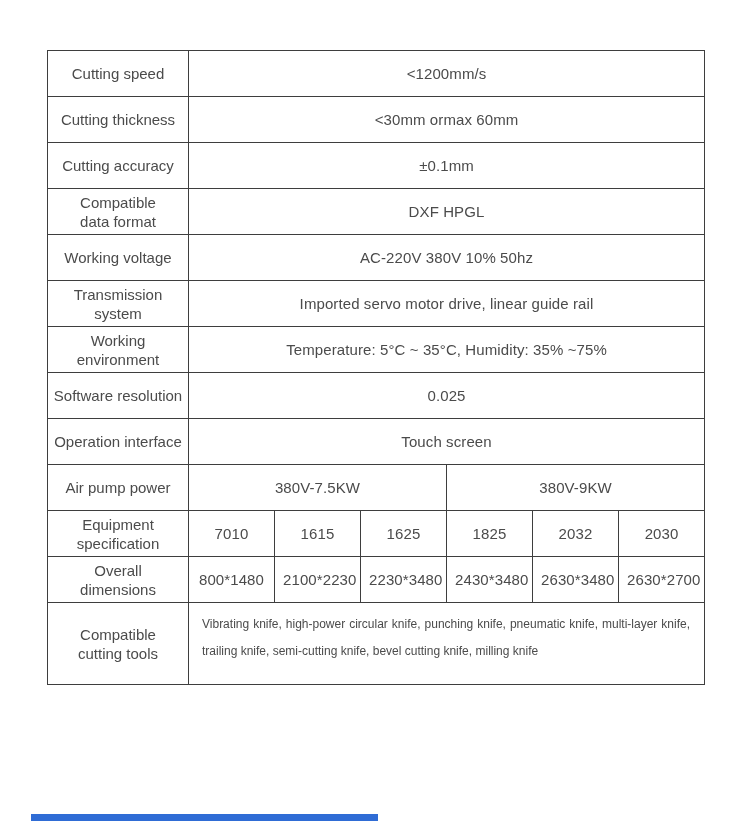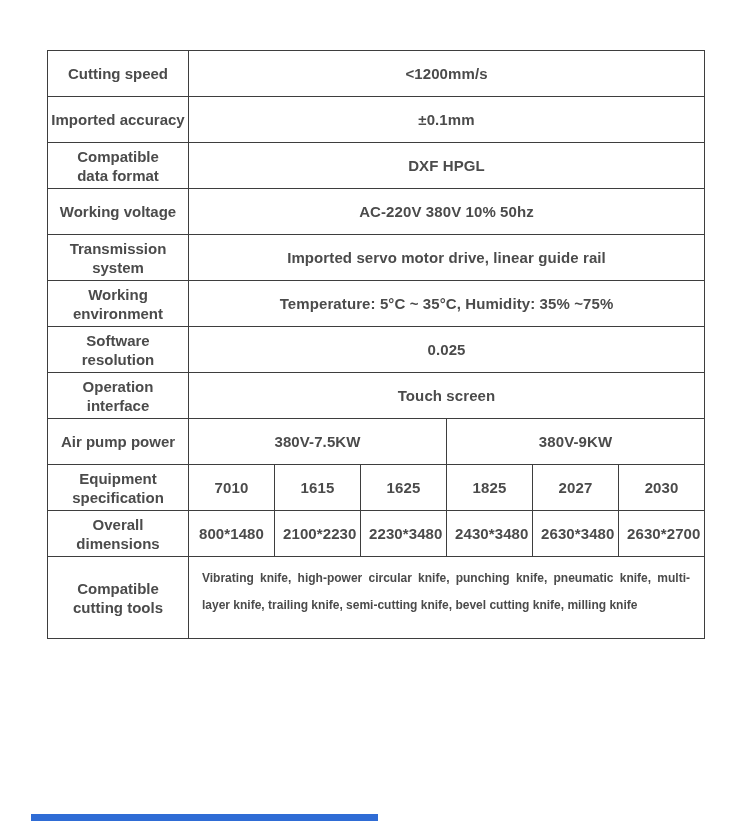--- a/index.html
+++ b/index.html
@@ -14,21 +14,20 @@
     width: 750px; height: 821px;
     background: var(--page-bg);
     font-family: "Liberation Sans", "DejaVu Sans", sans-serif;
     color: var(--text-color);
   }
   .canvas {
     position: relative;
     width: 750px; height: 821px;
     background: var(--page-bg);
     overflow: hidden;
-    font-weight: bold;
   }
   table.spec-table {
     position: absolute;
     left: 47px; top: 50px;
     width: 657px;
     border-collapse: collapse;
     table-layout: fixed;
   }
   td {
     border: 1px solid var(--border-color);
@@ -76,21 +75,28 @@
     <tbody>
       <tr class="row">
         <td class="label">
             <span>Cutting speed</span>
             <span></span>
           </td>
         <td class="value" colspan="6">&lt;1200mm/s</td>
       </tr>
       <tr class="row">
         <td class="label">
-            <span>Imported accuracy</span>
+            <span>Cutting thickness</span>
+            <span></span>
+          </td>
+        <td class="value" colspan="6">&lt;30mm ormax 60mm</td>
+      </tr>
+      <tr class="row">
+        <td class="label">
+            <span>Cutting accuracy</span>
             <span></span>
           </td>
         <td class="value" colspan="6">±0.1mm</td>
       </tr>
       <tr class="row">
         <td class="label">
             <span>Compatible</span>
             <span>data format</span>
           </td>
         <td class="value" colspan="6">DXF HPGL</td>
@@ -142,21 +148,21 @@
 
       <tr class="row">
         <td class="label">
             <span>Equipment</span>
             <span>specification</span>
           </td>
         <td class="value">7010</td>
         <td class="value">1615</td>
         <td class="value">1625</td>
         <td class="value">1825</td>
-        <td class="value">2027</td>
+        <td class="value">2032</td>
         <td class="value">2030</td>
       </tr>
 
 
       <tr class="row">
         <td class="label">
             <span>Overall</span>
             <span>dimensions</span>
           </td>
         <td class="value">800*1480</td>

